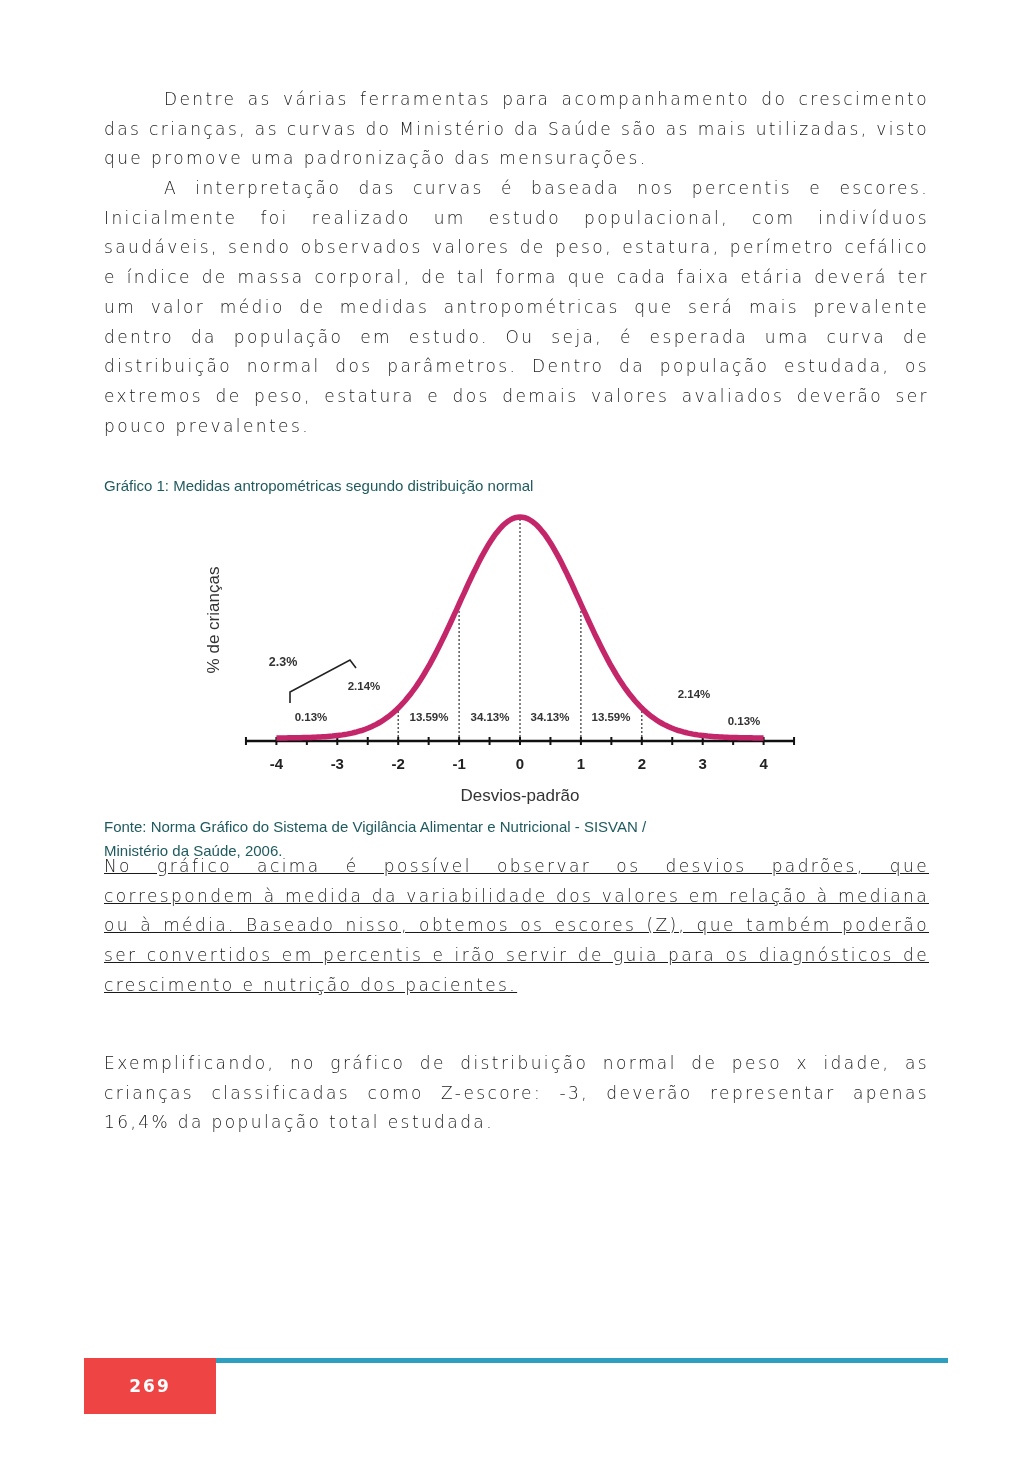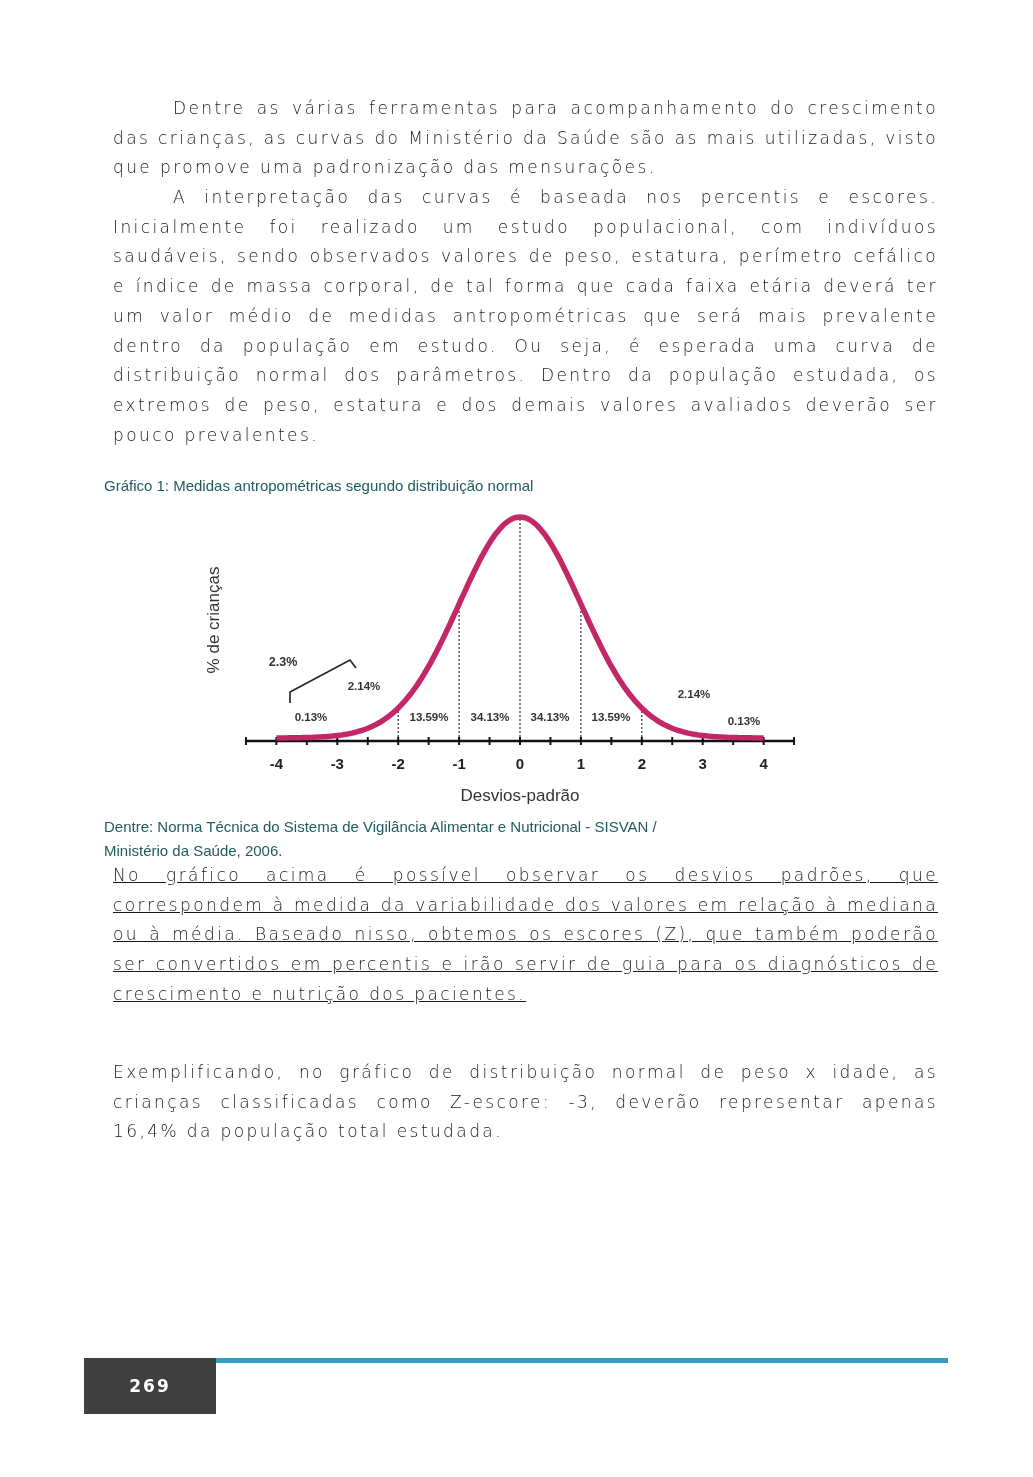--- a/index.html
+++ b/index.html
@@ -1,31 +1,31 @@
 <!DOCTYPE html>
 <html><head>
 <meta charset="utf-8">
 <style>
   html, body { margin: 0; padding: 0; background: #ffffff; }
   body { width: 1033px; height: 1477px; position: relative; overflow: hidden; }
   .para {
     position: absolute; left: 104px; width: 825px;
     font-family: "DejaVu Sans", sans-serif; font-size: 17px; color: #1a1a1a;
     letter-spacing: 2.4px; line-height: 29.7px; text-align: justify;
-    margin: 9px; font-weight: 300;
+    margin: 0; font-weight: 300;
   }
   .para .indent { display: inline-block; width: 60px; }
   .caption {
     position: absolute; left: 104px; width: 840px;
     font-family: "Liberation Sans", sans-serif; font-size: 15px; color: #1f5a5e;
     line-height: 24px; margin: 0;
   }
   #chart { position: absolute; left: 190px; top: 500px; width: 620px; height: 310px; }
   .footer-line { position: absolute; left: 84px; top: 1358px; width: 864px; height: 5px; background: #2f9fc0; }
-  .page-box { position: absolute; left: 84px; top: 1358px; width: 132px; height: 56px; background: #404040;
+  .page-box { position: absolute; left: 84px; top: 1358px; width: 132px; height: 56px; background: #ef4444;
     display: flex; align-items: center; justify-content: center; }
   .page-num { font-family: "DejaVu Sans", sans-serif; font-weight: bold; font-size: 17px; color: #ffffff; letter-spacing: 2px; }
 </style>
 </head>
 <body>
 
 <p class="para" style="top:85px;"><span class="indent"></span><span>Dentre as várias ferramentas para acompanhamento do crescimento das crianças, as curvas do Ministério da Saúde são as mais utilizadas, visto que promove uma padronização das mensurações.</span></p>
 
 <p class="para" style="top:174px;"><span class="indent"></span><span>A interpretação das curvas é baseada nos percentis e escores. Inicialmente foi realizado um estudo populacional, com indivíduos saudáveis, sendo observados valores de peso, estatura, perímetro cefálico e índice de massa corporal, de tal forma que cada faixa etária deverá ter um valor médio de medidas antropométricas que será mais prevalente dentro da população em estudo. Ou seja, é esperada uma curva de distribuição normal dos parâmetros. Dentro da população estudada, os extremos de peso, estatura e dos demais valores avaliados deverão ser pouco prevalentes.</span></p>
 
@@ -79,21 +79,21 @@
       <text x="694" y="698" text-anchor="middle" font-family="Liberation Sans, sans-serif" font-weight="bold" font-size="11.5" fill="#333">2.14%</text>
       <text x="744" y="725" text-anchor="middle" font-family="Liberation Sans, sans-serif" font-weight="bold" font-size="11.5" fill="#333">0.13%</text>
       <text x="283" y="666" text-anchor="middle" font-family="Liberation Sans, sans-serif" font-weight="bold" font-size="12.5" fill="#333">2.3%</text>
       <path d="M290,703 L290,692 L350,660 L356,668" fill="none" stroke="#222" stroke-width="1.6"></path>
       <text x="520" y="801" text-anchor="middle" font-family="Liberation Sans, sans-serif" font-size="17" fill="#333">Desvios-padrão</text>
       <text x="0" y="0" text-anchor="middle" font-family="Liberation Sans, sans-serif" font-size="17" fill="#333" transform="translate(219,620) rotate(-90)">% de crianças</text>
     </g>
 </svg>
 
 <p class="caption" style="top:815px;">
-  <span>Dentre: Norma Técnica do Sistema de Vigilância Alimentar e Nutricional - SISVAN /</span><br>
+  <span>Fonte: Norma Gráfico do Sistema de Vigilância Alimentar e Nutricional - SISVAN /</span><br>
   <span>Ministério da Saúde, 2006.</span>
 </p>
 
 <p class="para" style="top:852px;text-decoration:underline;">No gráfico acima é possível observar os desvios padrões, que correspondem à medida da variabilidade dos valores em relação à mediana ou à média. Baseado nisso, obtemos os escores (Z), que também poderão ser convertidos em percentis e irão servir de guia para os diagnósticos de crescimento e nutrição dos pacientes.</p>
 
 <p class="para" style="top:1049px;">Exemplificando, no gráfico de distribuição normal de peso x idade, as crianças classificadas como Z-escore: -3, deverão representar apenas 16,4% da população total estudada.</p>
 
 <div class="footer-line"></div>
 <div class="page-box">
   <span class="page-num">269</span>

